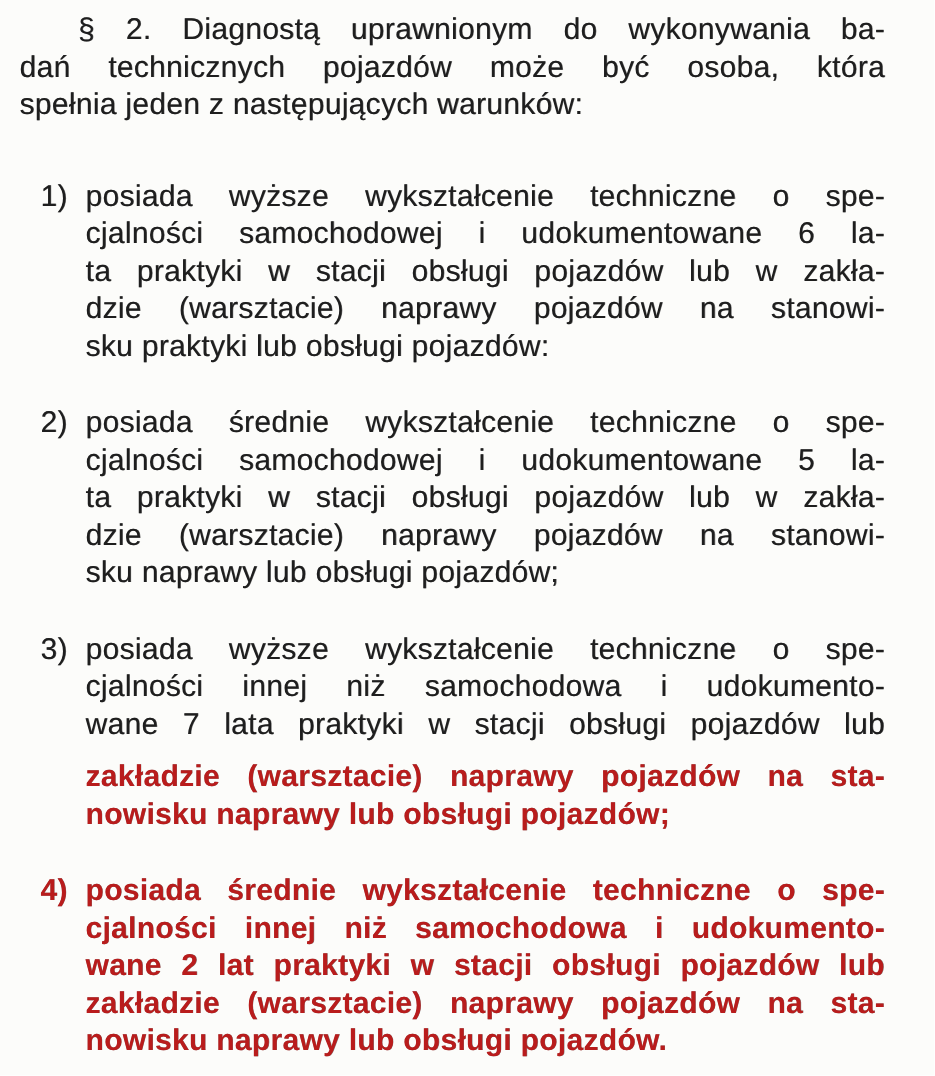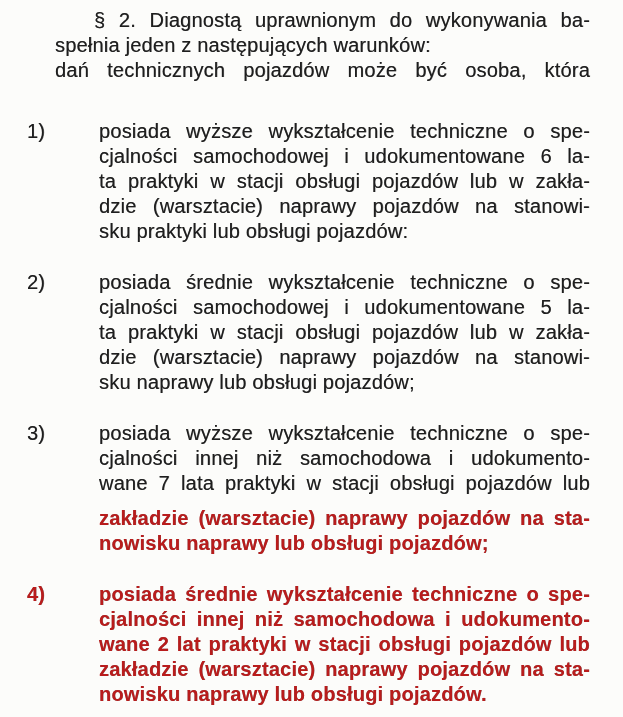--- a/index.html
+++ b/index.html
@@ -23,21 +23,20 @@
     width: 577px;
     font-size: 20px;
     line-height: 25px;
     letter-spacing: 0.2px;
     text-shadow: 0.35px 0 0 rgba(25,25,25,0.6); 
   }
   .line {
     text-align: justify;
     text-align-last: justify;
     min-height: 25px;
-    margin-left: 42px;
   }
   .line.last {
     text-align-last: left;
   }
   .line.indent {
     padding-left: 39px; 
   }
   .items .item {
     position: relative;
     padding-left: 44px;  
@@ -62,22 +61,22 @@
   }
 </style>
 </head>
 <body>
 
 <div class="page">
   <div class="content">
 
     <div class="intro">
       <div class="line indent">§ 2. Diagnostą uprawnionym do wykonywania ba-</div>
+      <div class="line">dań technicznych pojazdów może być osoba, która</div>
       <div class="line last">spełnia jeden z następujących warunków:</div>
-      <div class="line">dań technicznych pojazdów może być osoba, która</div>
     </div>
 
     <div class="items">
 
       <div class="item first">
         <span class="num">1)</span>
         <div class="line">posiada wyższe wykształcenie techniczne o spe-</div>
         <div class="line">cjalności samochodowej i udokumentowane 6 la-</div>
         <div class="line">ta praktyki w stacji obsługi pojazdów lub w zakła-</div>
         <div class="line">dzie (warsztacie) naprawy pojazdów na stanowi-</div>

